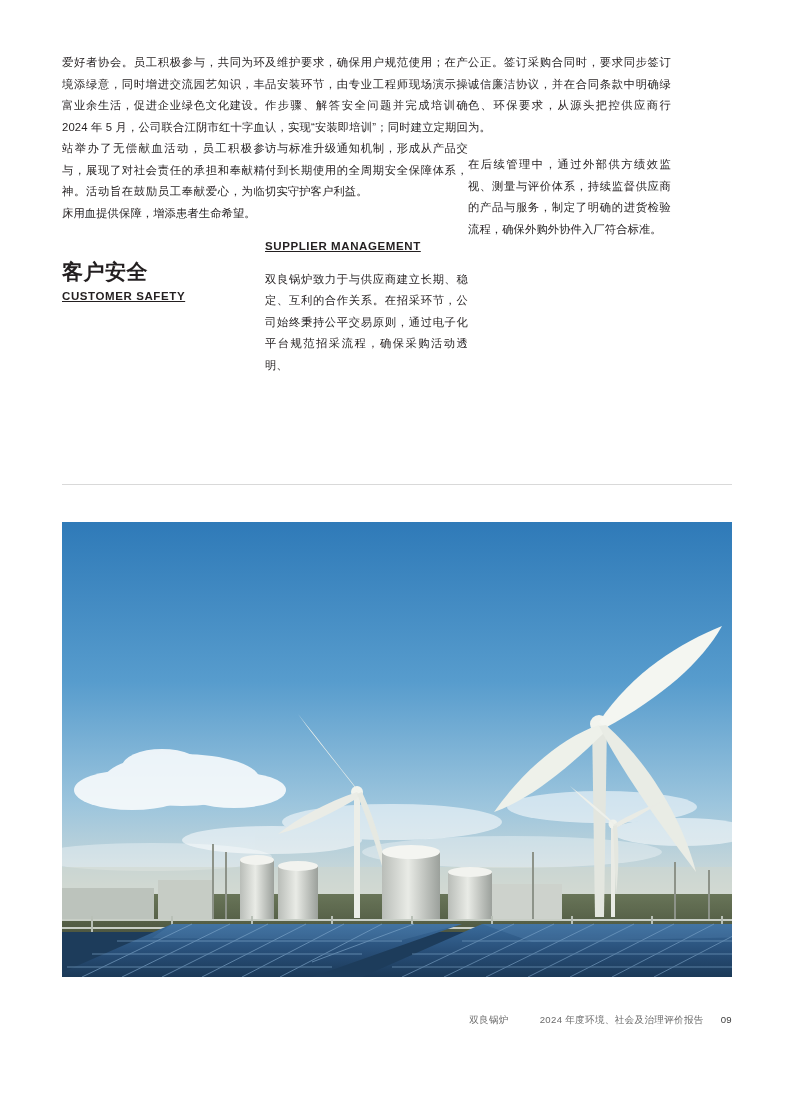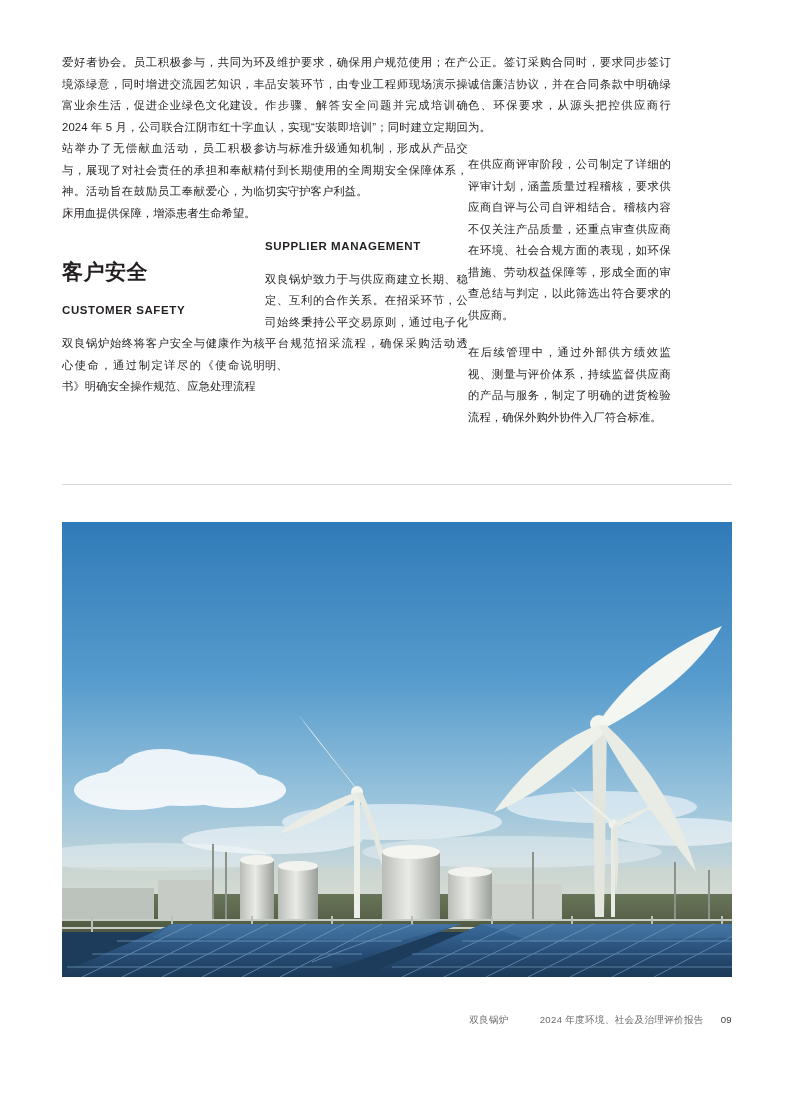--- a/index.html
+++ b/index.html
@@ -53,21 +53,22 @@
     line-height: 27px;
     color: #231f20;
     letter-spacing: 0.5px;
   }
   .heading-en {
     font-size: 11.5px;
     font-weight: bold;
     line-height: 18px;
     color: #231f20;
     letter-spacing: 0.6px;
-    margin-top: 16px;
+    margin-top: 2px;
+    text-decoration: underline;
   }
   .heading-block.first {
     margin-top: 34px;
   }
 
   
   .divider {
     position: absolute;
     left: 62px;
     top: 484px;
@@ -115,36 +116,34 @@
   <div class="columns">
 
     <div class="col">
       <p class="body">爱好者协会。员工积极参与，共同为环境添绿意，同时增进交流园艺知识，丰富业余生活，促进企业绿色文化建设。2024 年 5 月，公司联合江阴市红十字血站举办了无偿献血活动，员工积极参与，展现了对社会责任的承担和奉献精神。活动旨在鼓励员工奉献爱心，为临床用血提供保障，增添患者生命希望。</p>
 
       <div class="heading-block first">
         <div class="heading-cn">客户安全</div>
         <div class="heading-en">CUSTOMER SAFETY</div>
       </div>
 
-      <p class="body">双良锅炉始终将客户安全与健康作为核心使命，通过制定详尽的《使命说明书》明确安全操作规范、应急处理流程</p>
     </div>
 
     <div class="col">
       <p class="body">及维护要求，确保用户规范使用；在产品安装环节，由专业工程师现场演示操作步骤、解答安全问题并完成培训确认，实现“安装即培训”；同时建立定期回访与标准升级通知机制，形成从产品交付到长期使用的全周期安全保障体系，切实守护客户利益。</p>
 
       <div class="heading-block first">
         <div class="heading-en">SUPPLIER MANAGEMENT</div>
       </div>
 
       <p class="body">双良锅炉致力于与供应商建立长期、稳定、互利的合作关系。在招采环节，公司始终秉持公平交易原则，通过电子化平台规范招采流程，确保采购活动透明、</p>
     </div>
 
     <div class="col">
       <p class="body">公正。签订采购合同时，要求同步签订诚信廉洁协议，并在合同条款中明确绿色、环保要求，从源头把控供应商行为。</p>
-      <p class="body">在供应商评审阶段，公司制定了详细的评审计划，涵盖质量过程稽核，要求供应商自评与公司自评相结合。稽核内容不仅关注产品质量，还重点审查供应商在环境、社会合规方面的表现，如环保措施、劳动权益保障等，形成全面的审查总结与判定，以此筛选出符合要求的供应商。</p>
       <p class="body">在后续管理中，通过外部供方绩效监视、测量与评价体系，持续监督供应商的产品与服务，制定了明确的进货检验流程，确保外购外协件入厂符合标准。</p>
     </div>
 
   </div>
 
   <div class="divider"></div>
 
   <div class="photo">
     <svg viewBox="0 0 670 455" preserveAspectRatio="xMidYMid slice" aria-hidden="true">
       <defs>

